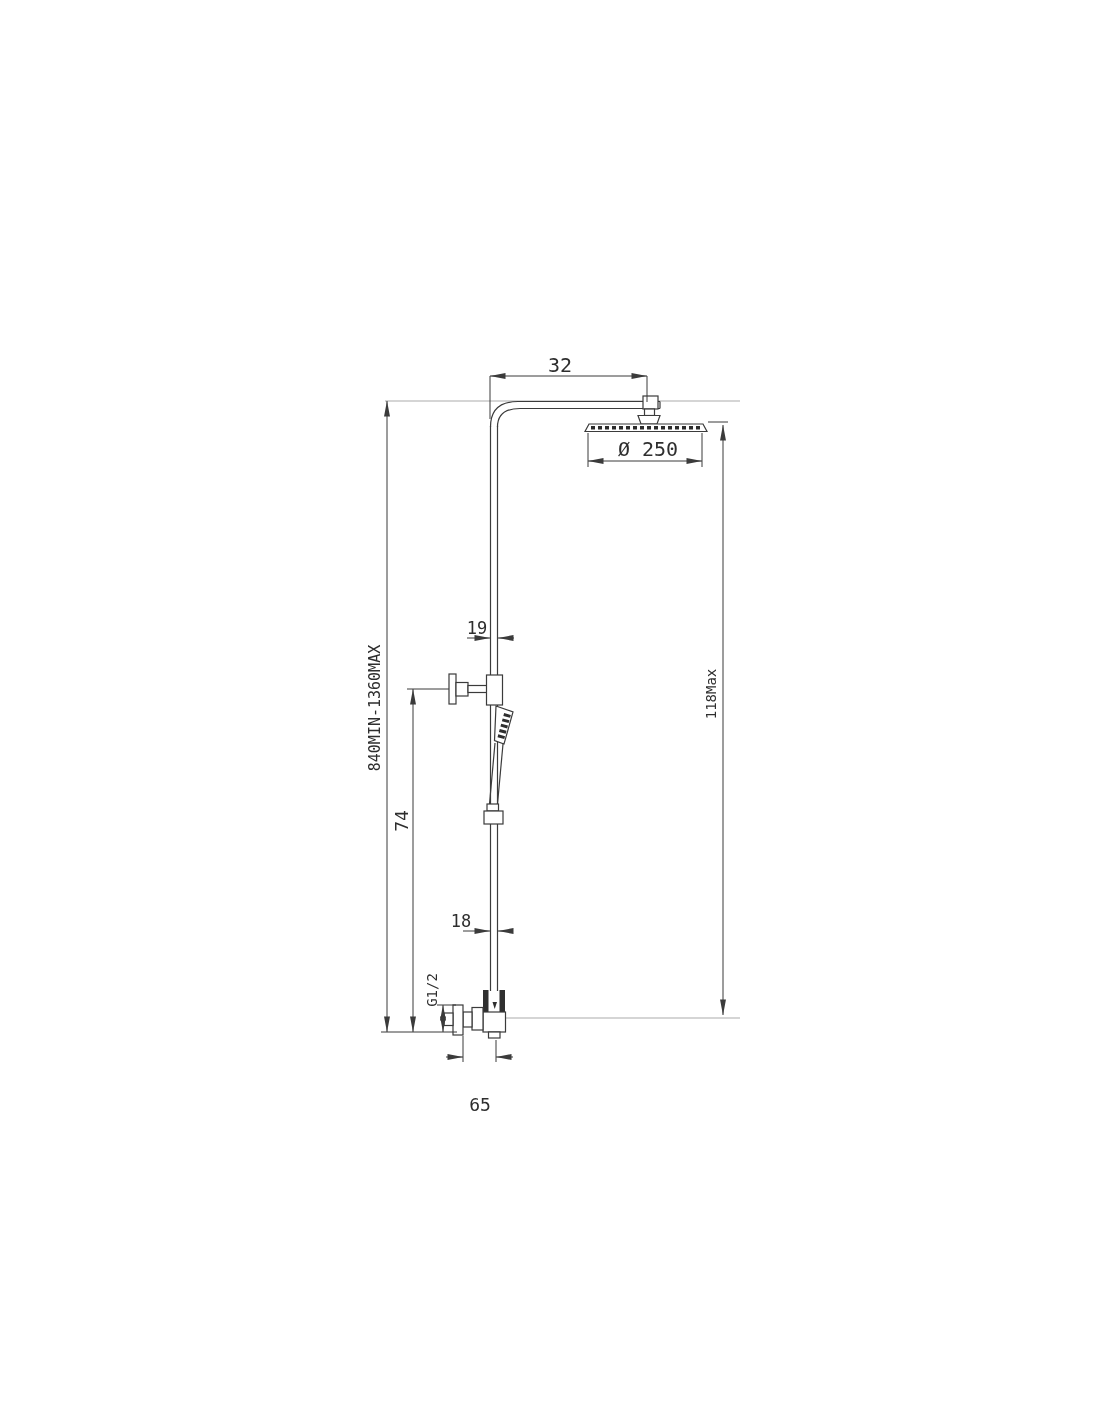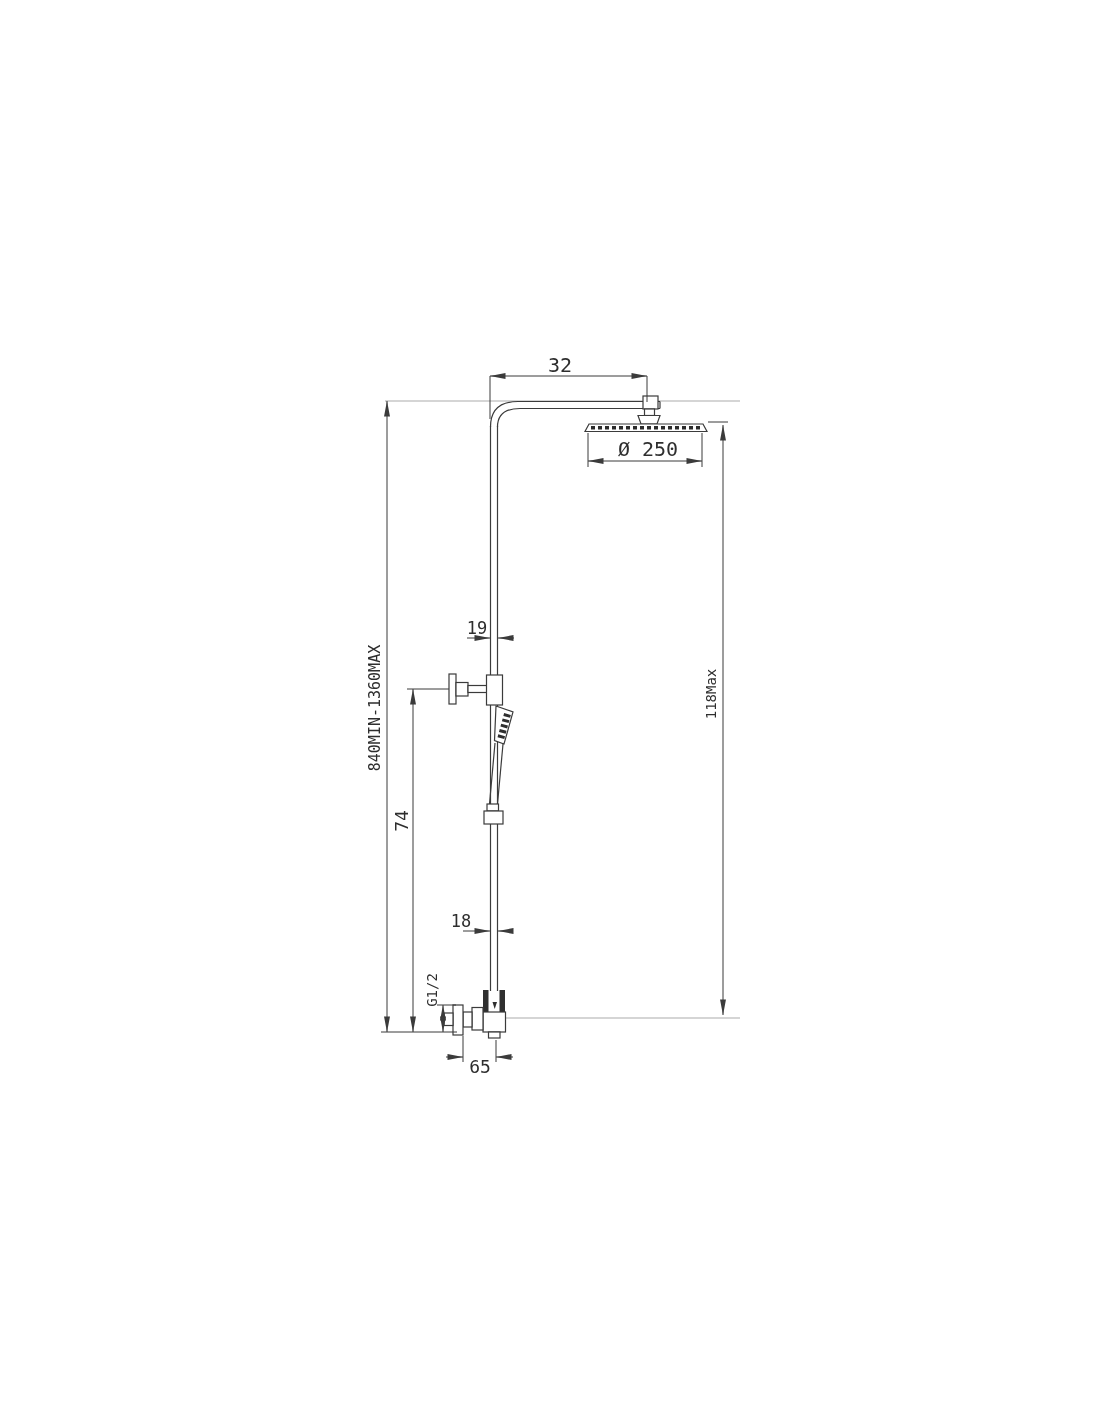--- a/index.html
+++ b/index.html
@@ -143,15 +143,15 @@
   <div class="dim-label vert fs-15" style="left:375px;top:708px;">840MIN-1360MAX</div>
 
   <div class="dim-label vert fs-18" style="left:402px;top:821px;">74</div>
 
   <div class="dim-label vert fs-14" style="left:711px;top:694px;">118Max</div>
 
   <div class="dim-label fs-17" style="left:461px;top:921px;">18</div>
 
   <div class="dim-label vert fs-14" style="left:432px;top:990px;">G1/2</div>
 
-  <div class="dim-label fs-18" style="left:480px;top:1067px;">65</div>
+  <div class="dim-label fs-18" style="left:480px;top:1105px;">65</div>
 
 </div>
 
 </body></html>

